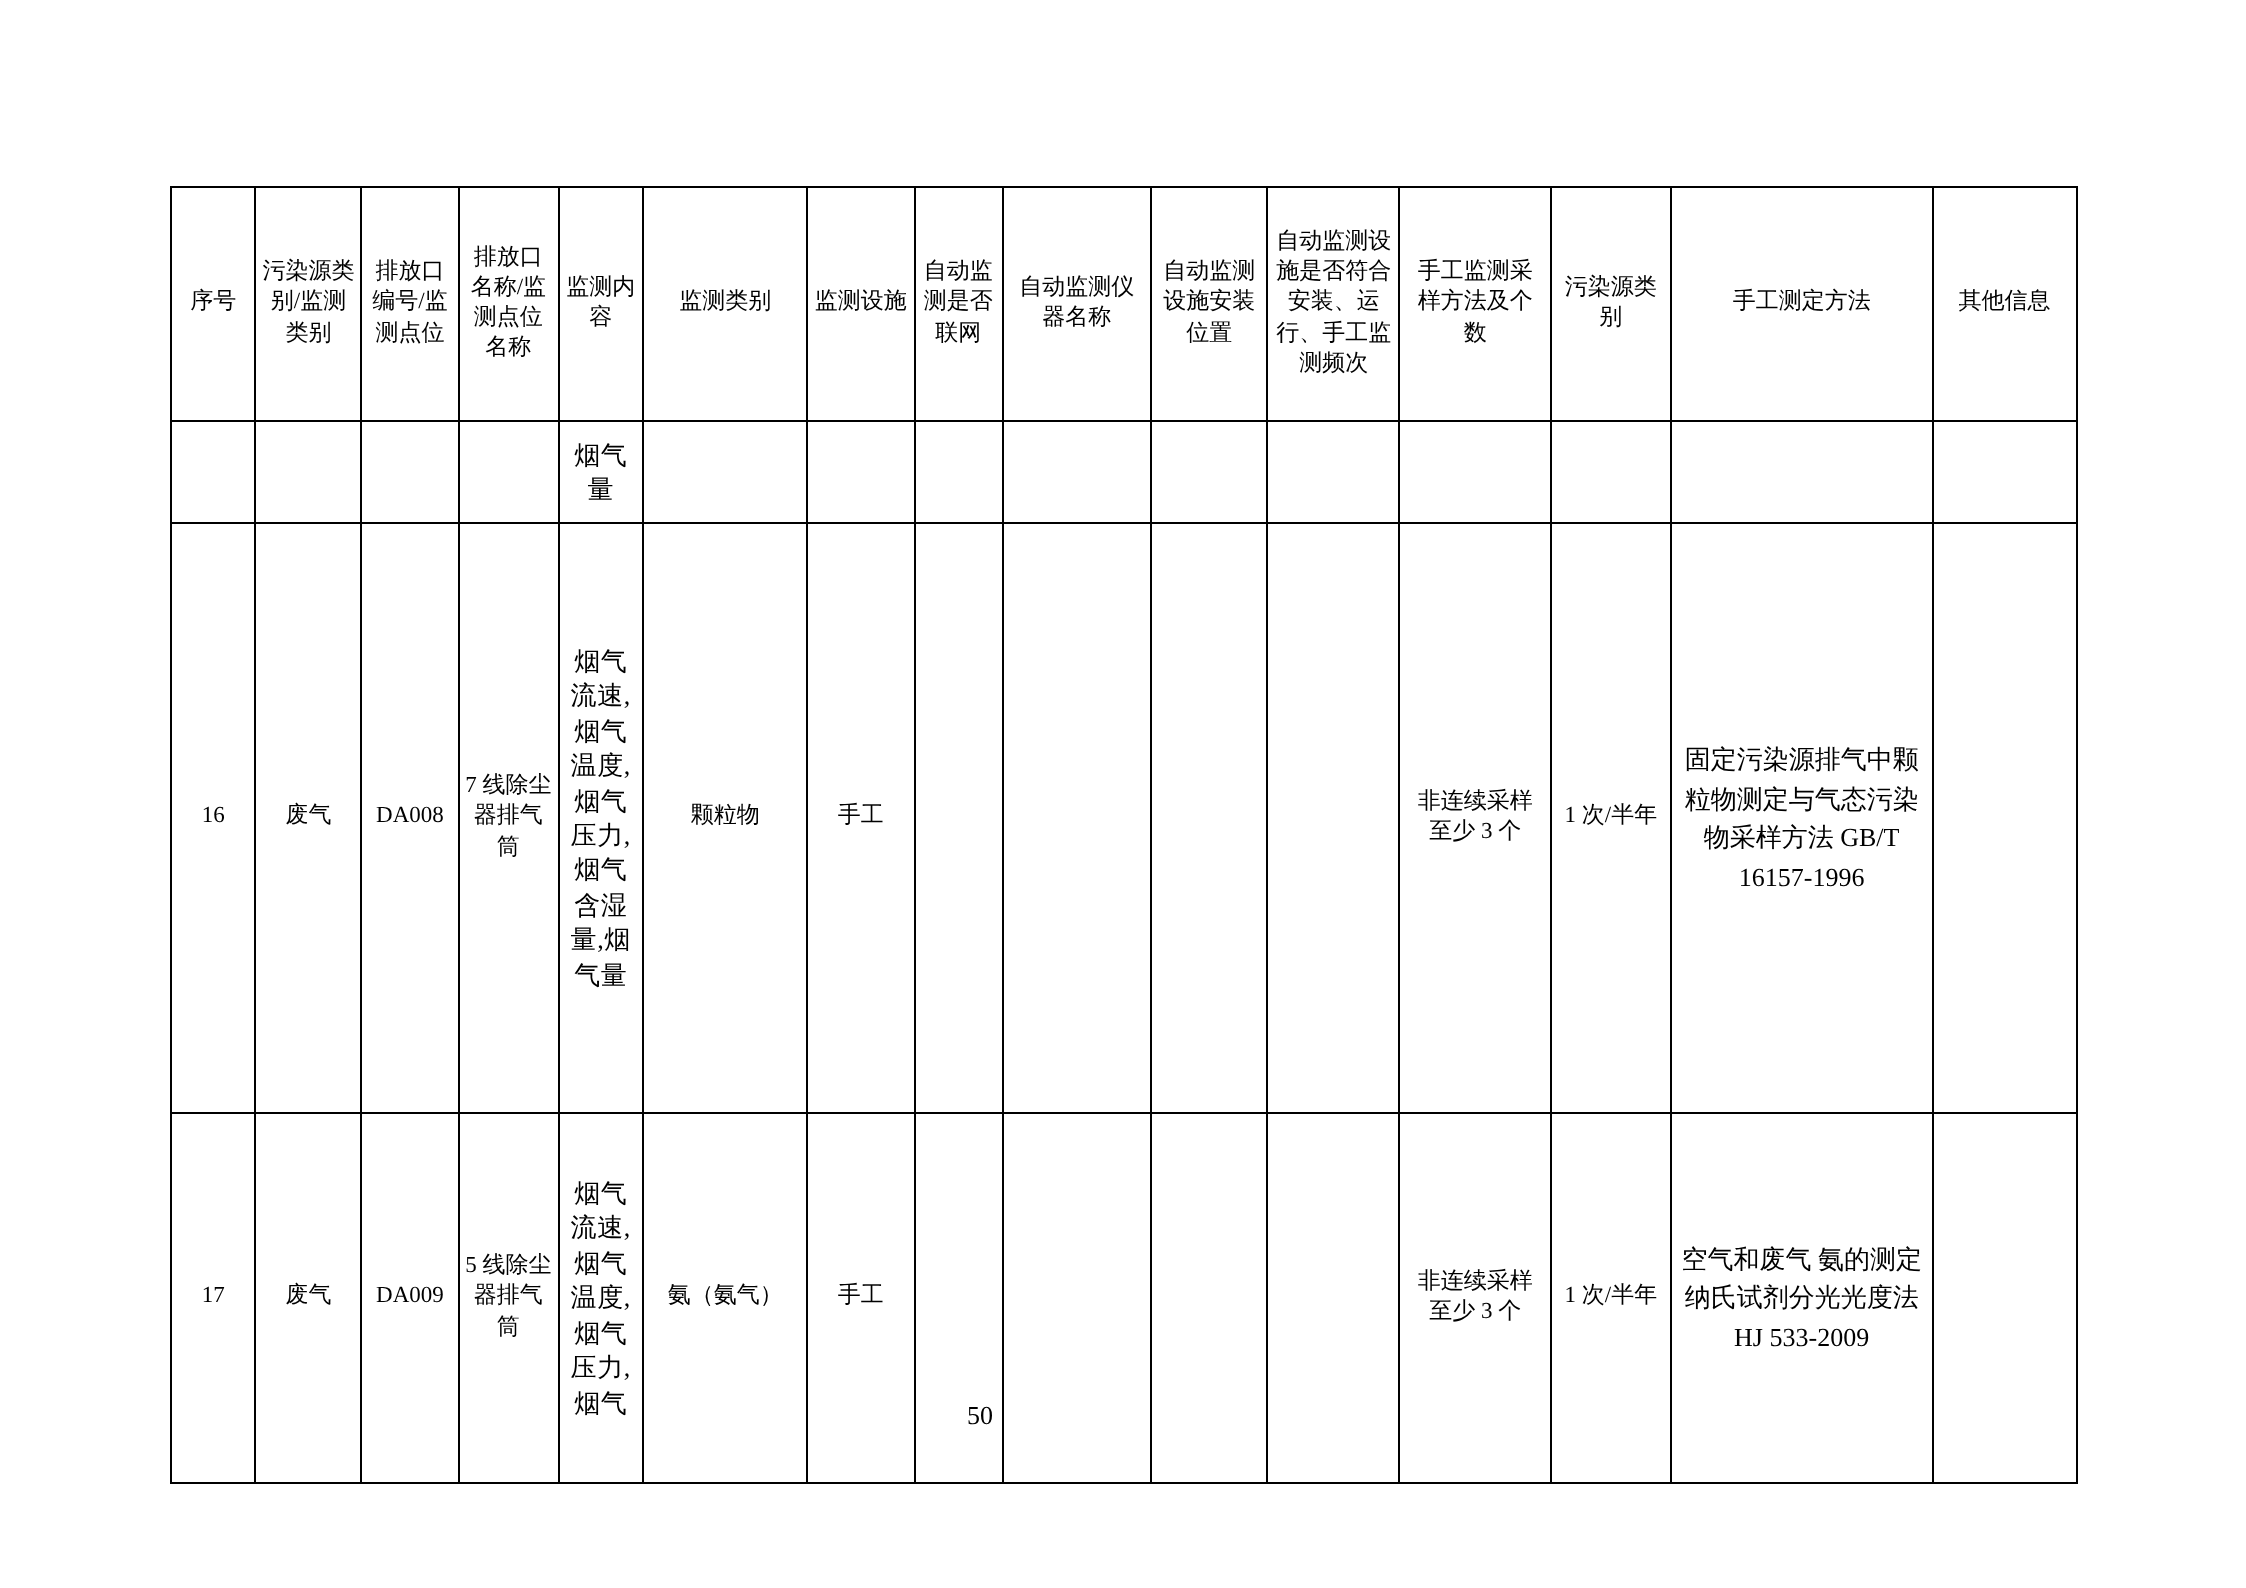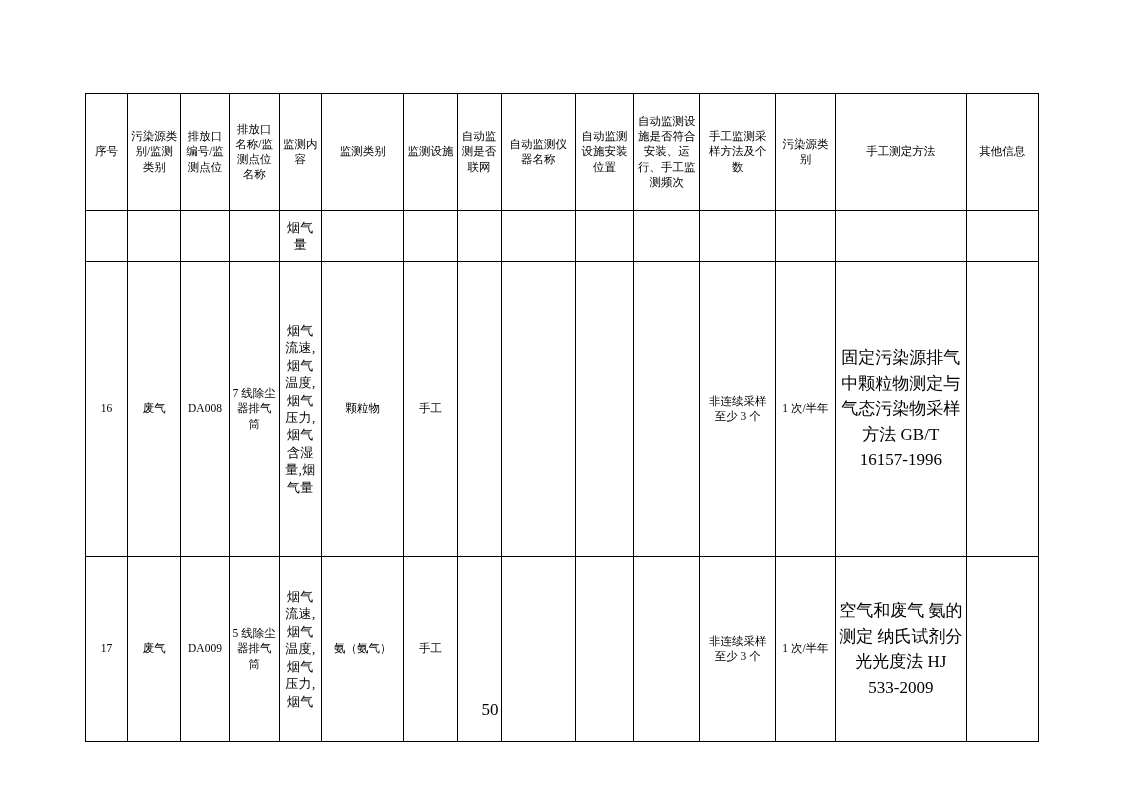--- a/index.html
+++ b/index.html
@@ -55,30 +55,30 @@
   .row-blank td {
     height: 46px;
   }
   .row-16 td {
     height: 290px;
   }
   .row-17 td {
     height: 180px;
   }
   .txt-method {
-    font-size: 17px;
+    font-size: 13px;
     line-height: 1.5;
   }
   .page-number {
     position: absolute;
     left: 0;
     top: 700px;
     width: 980px;
     text-align: center;
-    font-size: 17px;
+    font-size: 13px;
     color: #000000;
   }
 </style>
 </head>
 <body>
 
 <div class="page">
   <div class="table-wrap">
     <table class="monitor-table">
       <colgroup>

